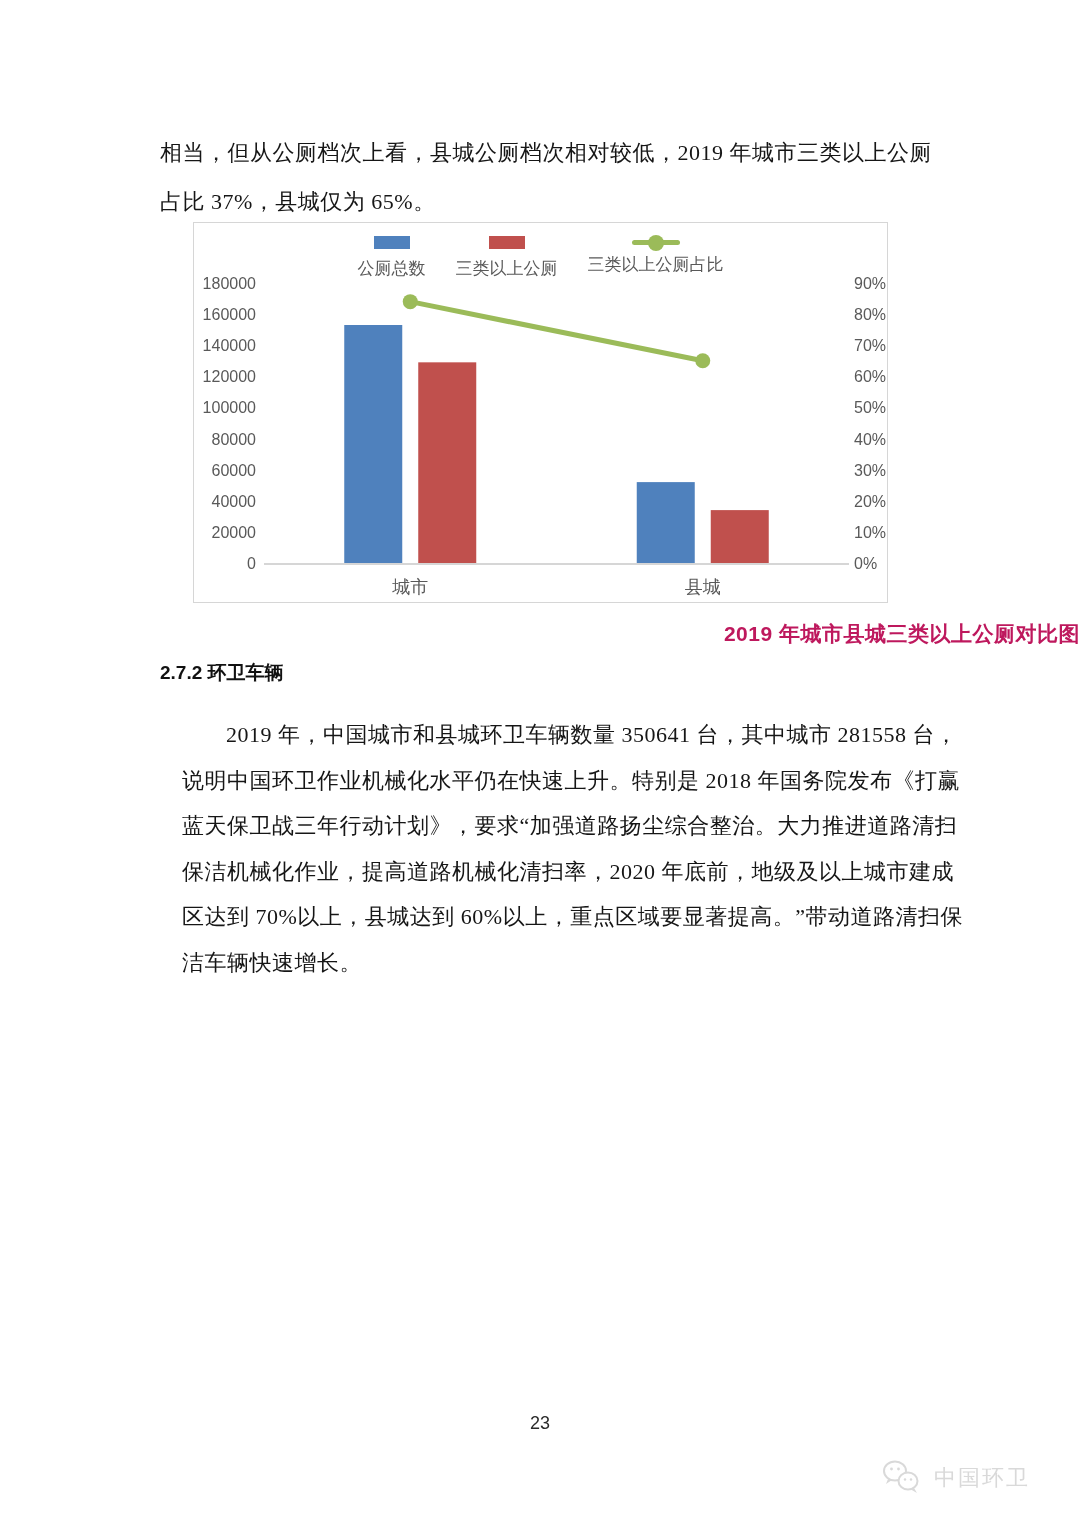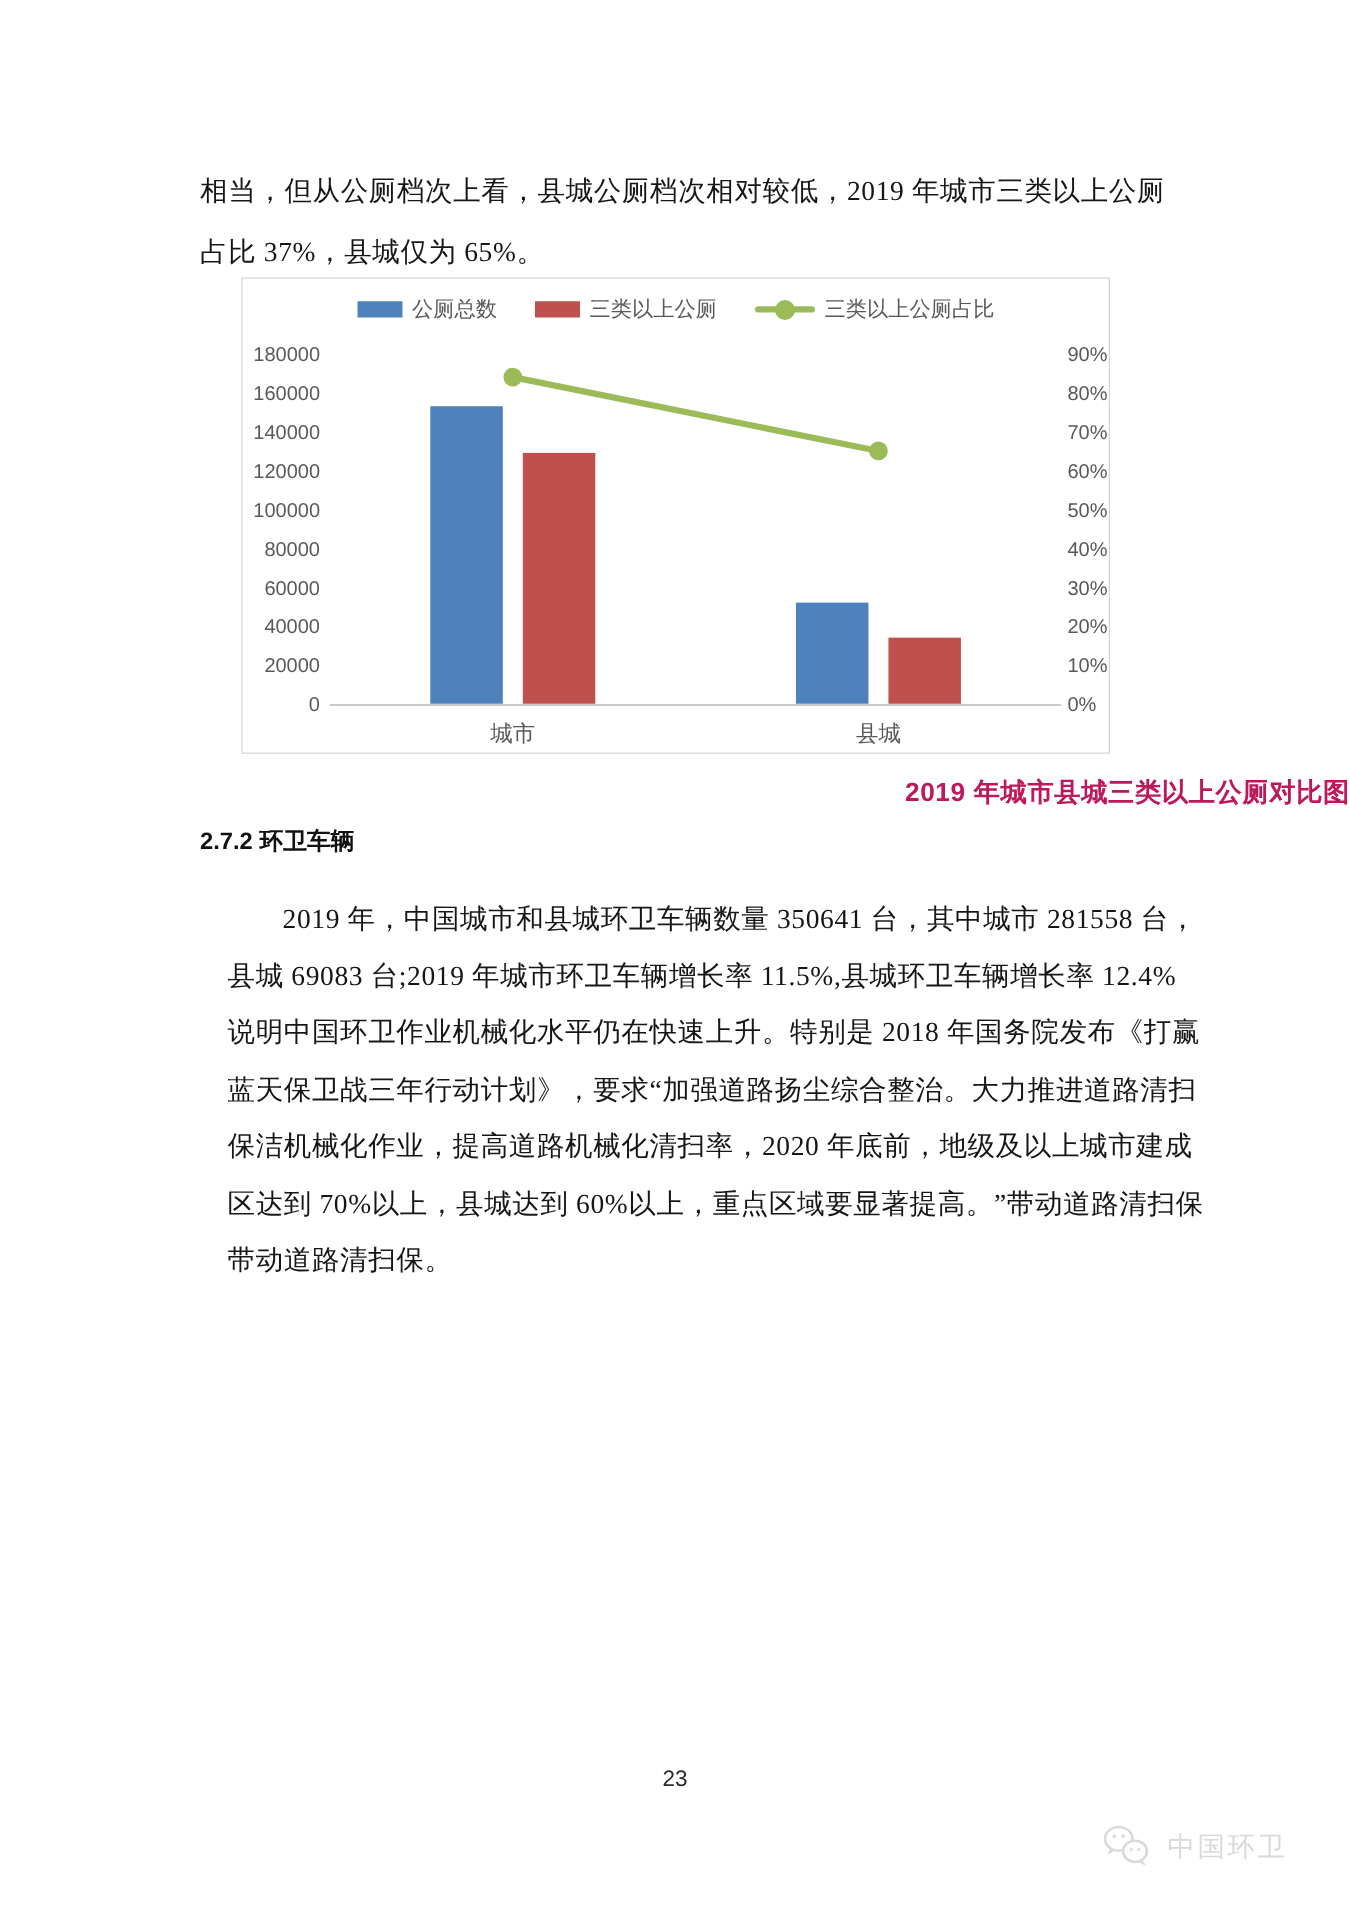--- a/index.html
+++ b/index.html
@@ -19,21 +19,21 @@
   
   .chart-box{
     position:absolute;left:193px;top:222px;width:695px;height:381px;
     background:#ffffff;border:1px solid #d6d6d6;box-sizing:border-box;
   }
   .legend{
     position:absolute;top:13px;left:0;right:0;
     display:flex;justify-content:center;align-items:center;gap:30px;
     font-family:"Liberation Sans", sans-serif;font-size:17px;color:#595959;
   }
-  .legend-item{display:flex;align-items:center;gap:8px;}
+  .legend-item{display:flex;align-items:center;gap:8px;flex-direction:column;}
   .sw-bar{width:36px;height:13px;}
   .sw-line{width:48px;height:5px;position:relative;border-radius:3px;}
   .sw-line .dot{
     position:absolute;left:50%;top:50%;width:16px;height:16px;border-radius:50%;
     transform:translate(-50%,-50%);
   }
   .chart-svg{position:absolute;left:0;top:0;}
   .chart-svg text{font-family:"Liberation Sans", sans-serif;fill:#595959;}
   
   .caption{
@@ -129,26 +129,25 @@
         </div>
       </div>
   </div>
 
   <div class="caption">2019 年城市县城三类以上公厕对比图</div>
 
   <div class="heading">2.7.2 环卫车辆</div>
 
   <div class="body-par">
     <div class="line first">2019 年，中国城市和县城环卫车辆数量 350641 台，其中城市 281558 台，</div>
-    <div class="line">县城 69083 台;2019 年城市环卫车辆增长率 11.5%,县城环卫车辆增长率 12.4%</div>
     <div class="line">说明中国环卫作业机械化水平仍在快速上升。特别是 2018 年国务院发布《打赢</div>
     <div class="line">蓝天保卫战三年行动计划》，要求“加强道路扬尘综合整治。大力推进道路清扫</div>
     <div class="line">保洁机械化作业，提高道路机械化清扫率，2020 年底前，地级及以上城市建成</div>
     <div class="line">区达到 70%以上，县城达到 60%以上，重点区域要显著提高。”带动道路清扫保</div>
-    <div class="line">带动道路清扫保。</div>
+    <div class="line">洁车辆快速增长。</div>
   </div>
 
   <div class="page-number">23</div>
 
   <div class="watermark">
     <svg width="44" height="40" viewBox="0 0 44 40">
       <g fill="none" stroke="#d9d9d9" stroke-width="2">
         <ellipse cx="15" cy="13" rx="11" ry="9.5"></ellipse>
         <path d="M8 21 L6 26 L12 22" fill="#d9d9d9" stroke="none"></path>
         <ellipse cx="28" cy="23" rx="9.5" ry="8.5" fill="#ffffff"></ellipse>

